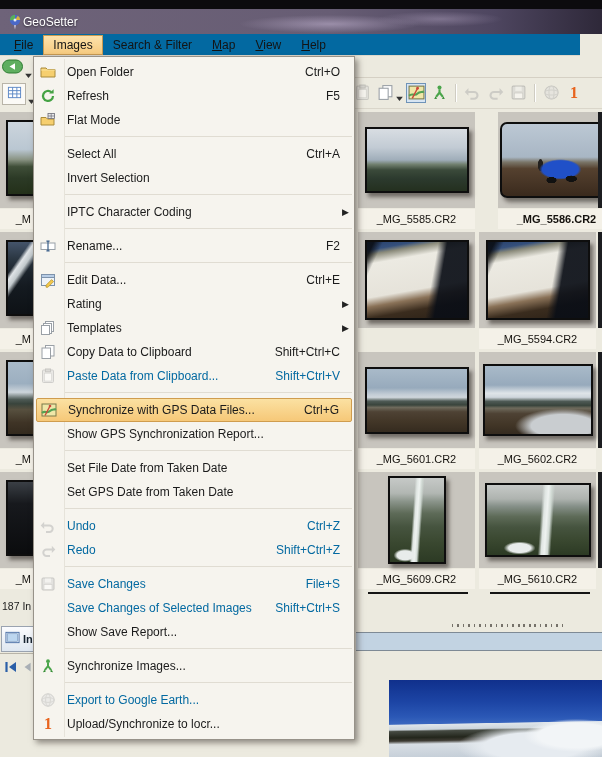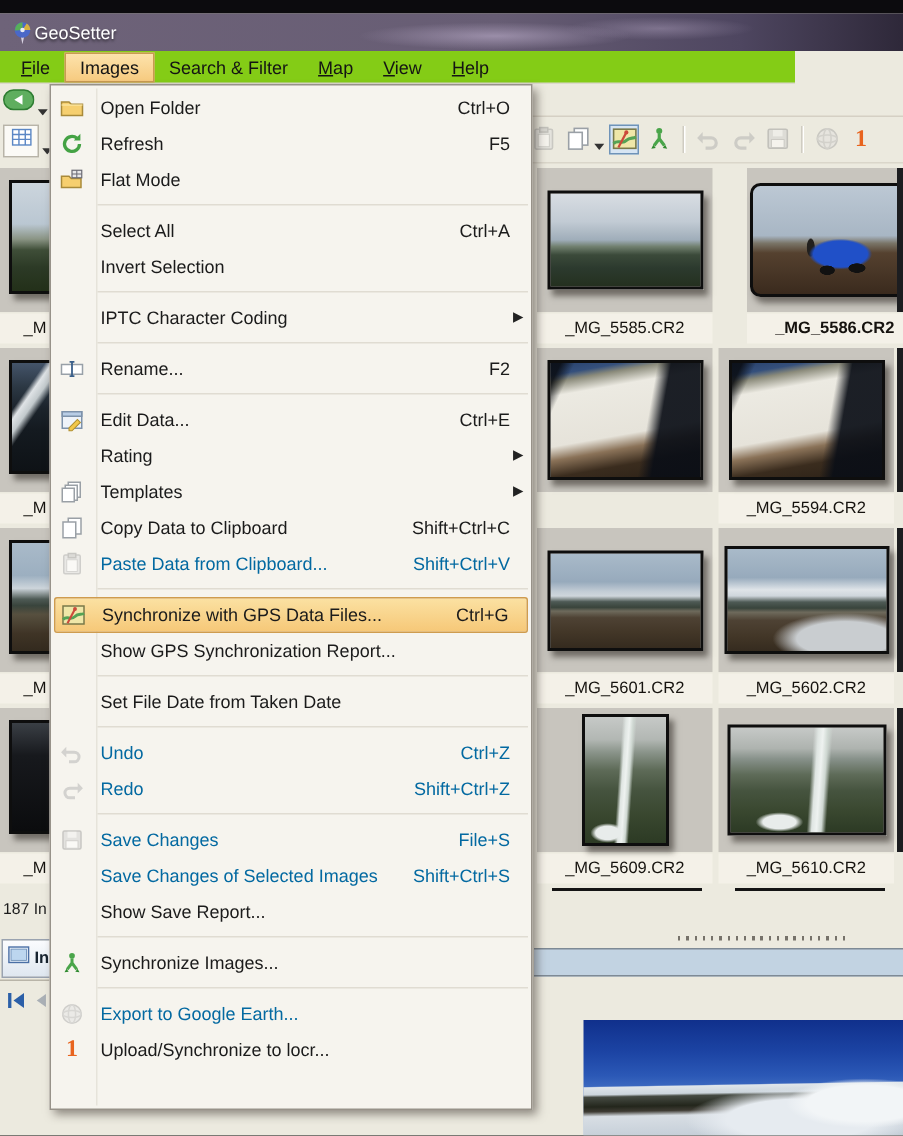--- a/index.html
+++ b/index.html
@@ -8,21 +8,21 @@
   
   .top-strip{position:absolute;left:0;top:0;width:602px;height:9px;background:#0c0b0e;}
   .titlebar{position:absolute;left:0;top:9px;width:602px;height:25px;
     background:
       radial-gradient(130px 13px at 330px 60%, rgba(205,190,220,.5), rgba(205,190,220,0) 70%),
       radial-gradient(90px 11px at 440px 40%, rgba(190,175,205,.38), rgba(190,175,205,0) 70%),
       linear-gradient(90deg,#6e6379 0%,#675d74 55%,#4e4660 82%,#2e2839 100%);
     display:flex;align-items:center;}
   .win-icon{width:16px;height:16px;margin-left:7px;}
   .win-title{color:#fff;font-size:12px;margin-left:0;text-shadow:0 1px 2px rgba(0,0,0,.6);}
-  .menubar{position:absolute;left:0;top:34px;width:530px;height:22px;background:#84cc16;
+  .menubar{position:absolute;left:0;top:34px;width:580px;height:22px;background:#0369a1;
     border-bottom:1px solid #dcd8cc;display:flex;align-items:flex-end;padding-left:4px;
     font-size:12px;color:#141414;box-sizing:border-box;}
   .mb-item{padding:3px 10px;display:flex;align-items:center;}
   .mb-item.active{background:linear-gradient(#fde4ae,#f6c97d);outline:1px solid #c89a52;outline-offset:-1px;}
   .ul{text-decoration:underline;}
   
   .back-btn{position:absolute;left:2px;top:59px;width:21px;height:15px;}
   .caret-a{position:absolute;left:25px;top:64px;}
   .table-btn{position:absolute;left:2px;top:83px;width:24px;height:22px;background:#fbfaf6;
     border:1px solid #b8b4a8;display:flex;align-items:center;justify-content:center;box-sizing:border-box;}
@@ -473,20 +473,24 @@
       </div>
       <div class="menu-item">
         <span class="mi-icon"></span>
         <span class="mi-label">Show GPS Synchronization Report...</span>
       </div>
       <div class="menu-sep"></div>
       <div class="menu-item">
         <span class="mi-icon"></span>
         <span class="mi-label">Set File Date from Taken Date</span>
       </div>
+      <div class="menu-item">
+        <span class="mi-icon"></span>
+        <span class="mi-label">Set GPS Date from Taken Date</span>
+      </div>
       <div class="menu-sep"></div>
       <div class="menu-item disabled">
         <span class="mi-icon">
           <svg viewBox="0 0 16 16">
             <path d="M3.5 7.5h6a3.2 3.2 0 0 1 0 6.4H6" fill="none" stroke="#a8a8a8" stroke-width="2"></path>
             <path d="M4.2 3.8L.7 7.5l3.5 3.5z" fill="#a8a8a8"></path>
           </svg>
         </span>
         <span class="mi-label">Undo</span>
         <span class="mi-shortcut">Ctrl+Z</span>

